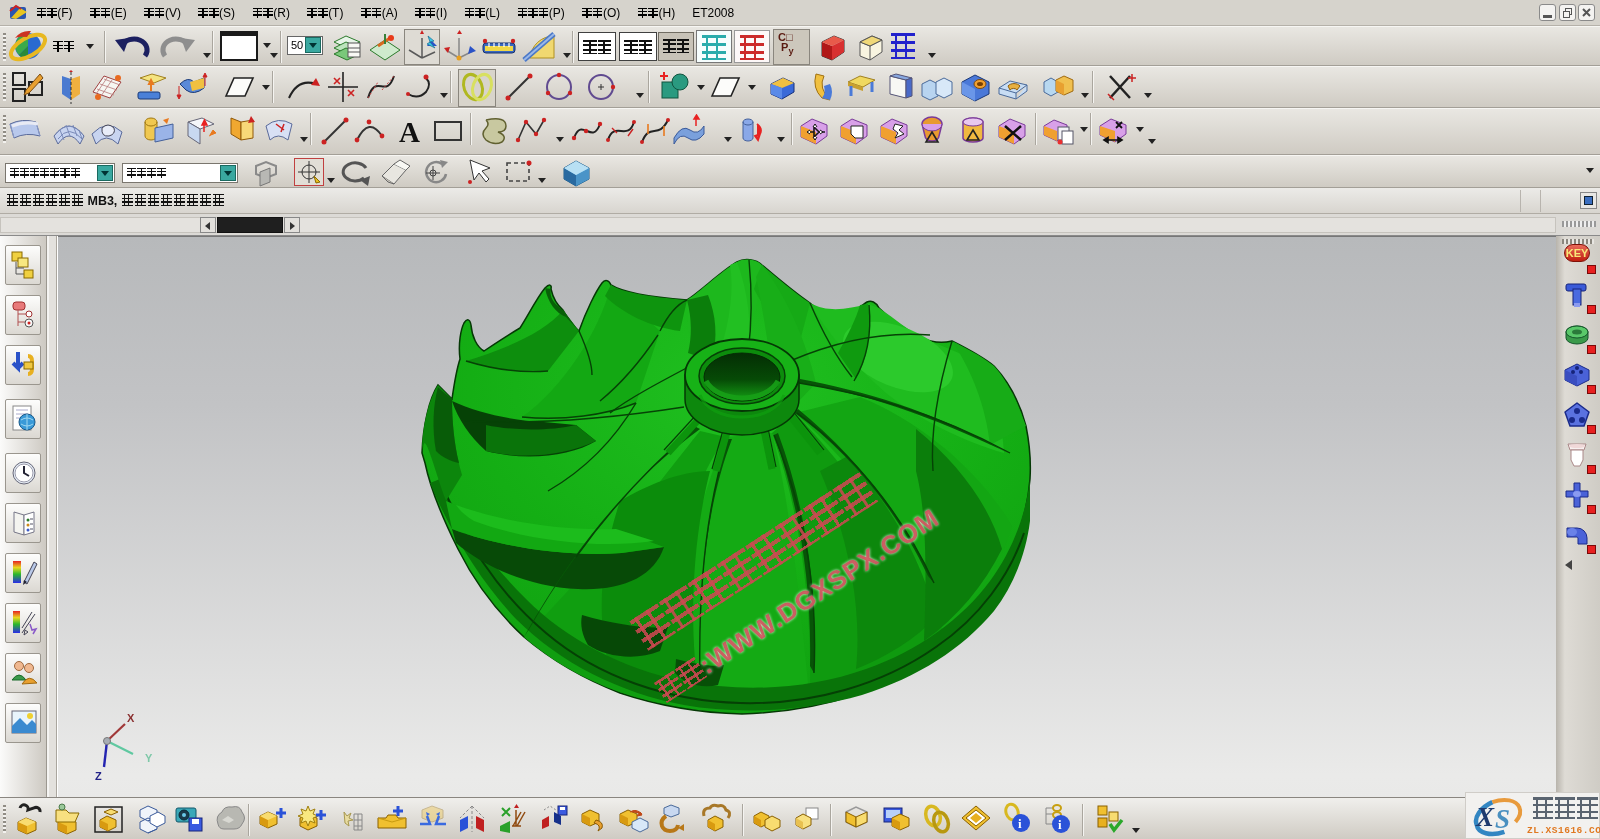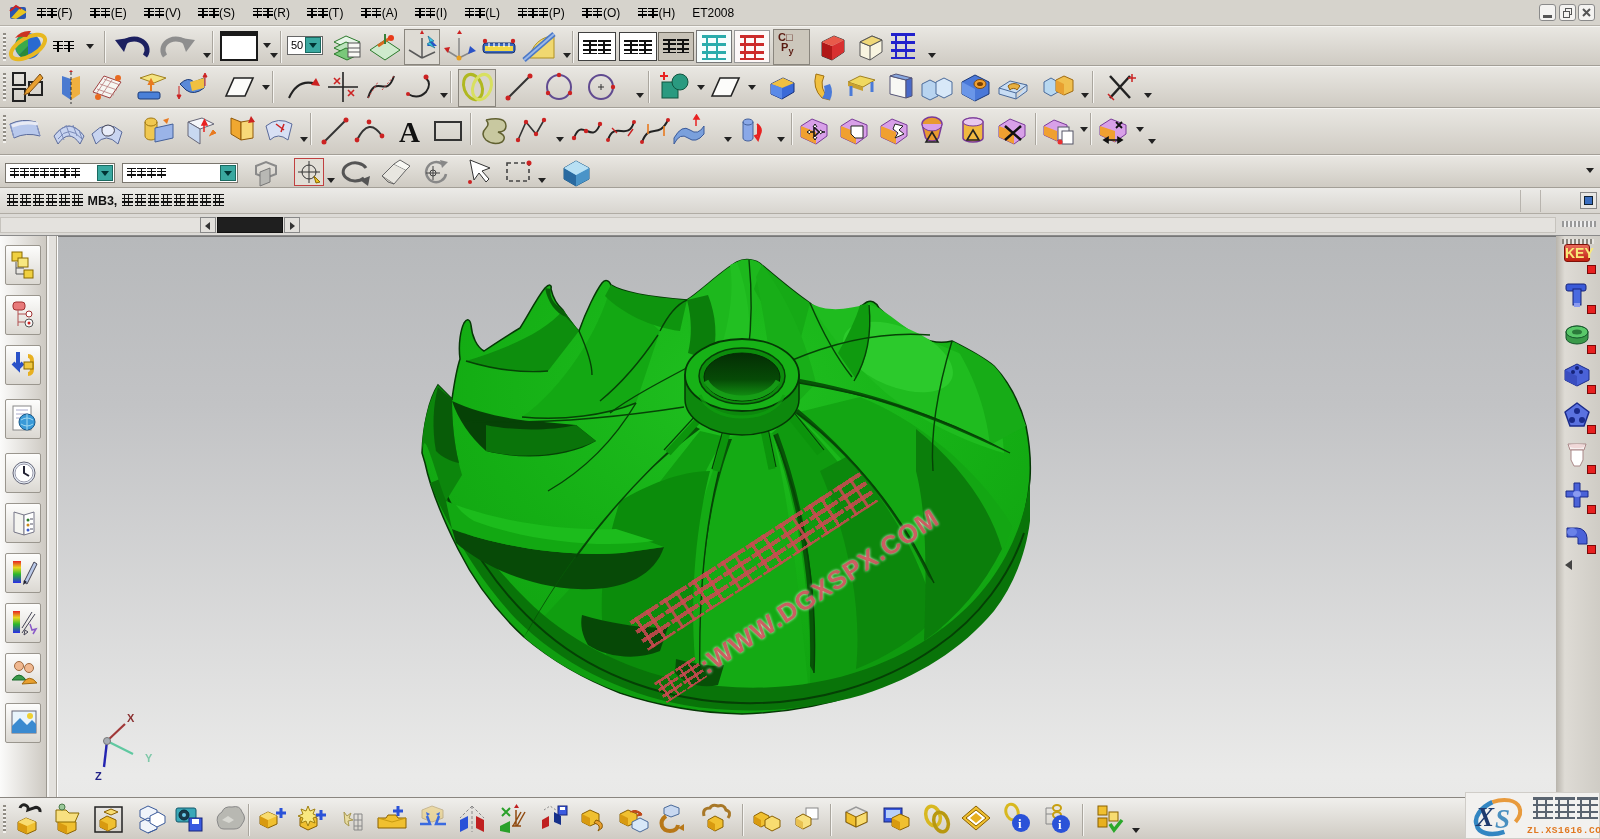--- a/index.html
+++ b/index.html
@@ -708,21 +708,21 @@
       <circle cx="34" cy="35" r="3.5" fill="#a8adb4" stroke="#787878"></circle>
       <text x="54" y="16" font-size="11" fill="#8a3030" font-weight="bold">X</text>
       <text x="72" y="56" font-size="11" fill="#7ec8a8" font-weight="bold">Y</text>
       <text x="22" y="74" font-size="11" fill="#222288" font-weight="bold">Z</text>
     </svg>
   </div>
 
   <div class="r" style="left:1556px;top:0;width:44px;height:561px;background:linear-gradient(90deg,#b8b4ac,#dedbd5 20%,#cfccc5)" id="rsb">
    <div class="r" style="left:6px;top:3px;width:32px;height:5px;background:repeating-linear-gradient(90deg,#8a867e 0 2px,#e8e6e2 2px 4px)"></div>
    <div class="rcell" style="top:4px">
-        <div style="position:absolute;left:2px;top:4px;width:26px;height:18px;background:linear-gradient(#e86a5a,#c02010);border:1px solid #801008;border-radius:3px;color:#f8e878;font-size:14px;font-weight:bold;text-align:center;line-height:17px">KEY</div>
+        <div style="position:absolute;left:2px;top:4px;width:26px;height:18px;background:linear-gradient(#e86a5a,#c02010);border:1px solid #801008;border-radius:9px;color:#f8e878;font-size:11px;font-weight:bold;text-align:center;line-height:17px">KEY</div>
         <div class="badge"></div>
       </div>
    <div class="rcell" style="top:44px"><svg width="30" height="30" viewBox="0 0 30 30">
           <rect x="4" y="4" width="20" height="7" rx="2" fill="#3a5ad8" stroke="#16247a"></rect>
           <rect x="11" y="9" width="8" height="16" fill="#4a6ae0" stroke="#16247a"></rect>
           <rect x="12" y="23" width="6" height="4" fill="#8a9af0"></rect>
         </svg><div class="badge"></div></div>
    <div class="rcell" style="top:84px"><svg width="30" height="30" viewBox="0 0 30 30">
           <path d="M4 12 a 11 6 0 0 1 22 0 v6 a 11 6 0 0 1 -22 0 Z" fill="#3a9a4a" stroke="#14542a"></path>
           <ellipse cx="15" cy="12" rx="11" ry="6" fill="#5ac86a" stroke="#14542a"></ellipse>

